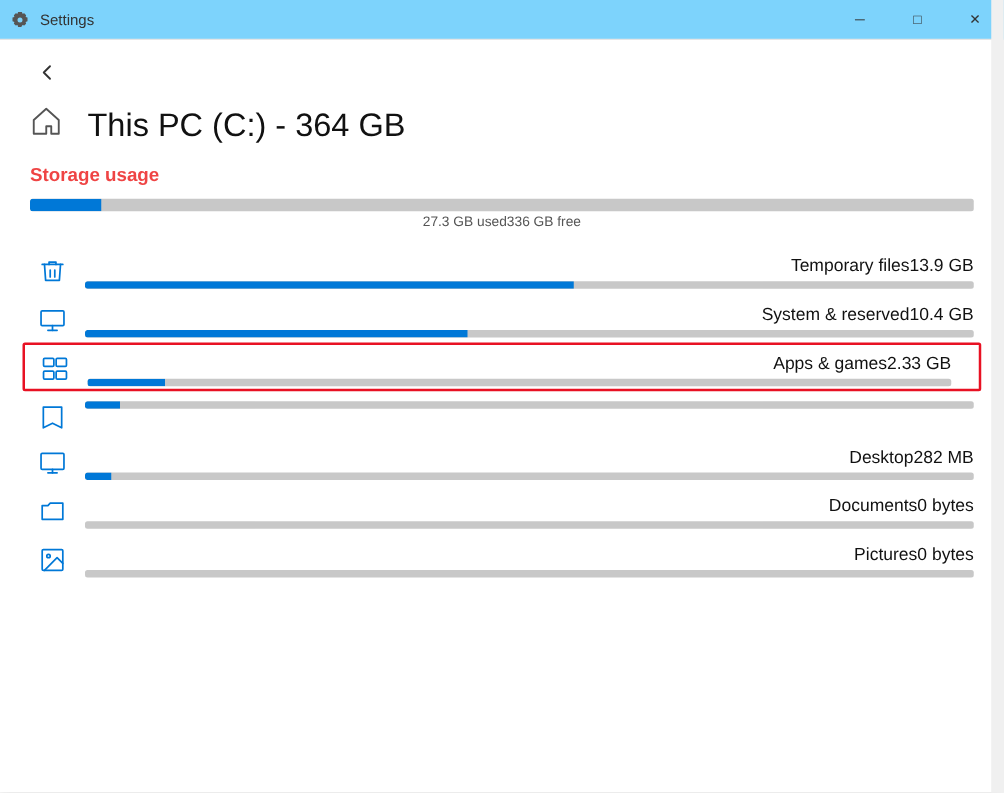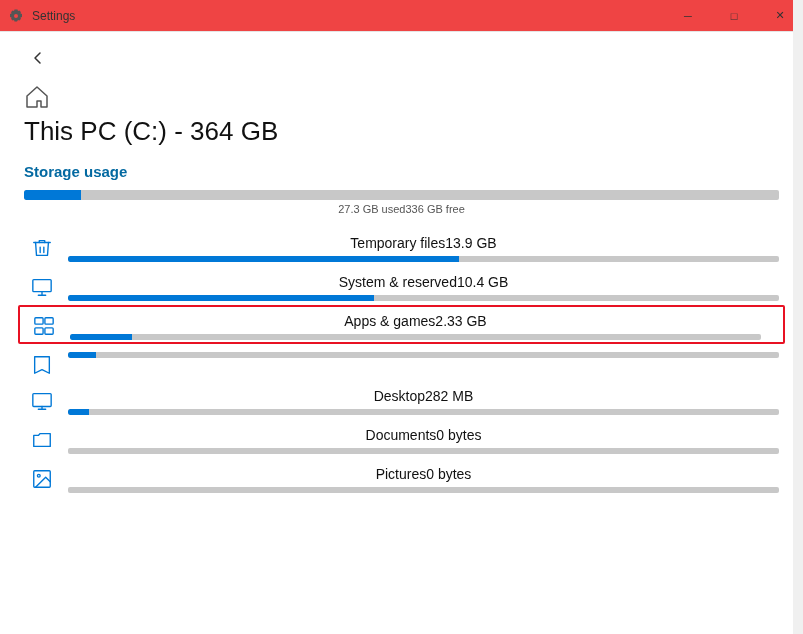--- a/index.html
+++ b/index.html
@@ -18,21 +18,21 @@
       background: #fff;
       display: flex;
       flex-direction: column;
       box-shadow: 0 2px 8px rgba(0,0,0,0.2);
     }
     .titlebar {
       display: flex;
       align-items: center;
       justify-content: space-between;
       height: 32px;
-      background: #ef4444;
+      background: #7dd3fc;
       padding: 0 0 0 8px;
       border-bottom: 1px solid #e5e5e5;
     }
     .titlebar-left {
       display: flex;
       align-items: center;
       gap: 8px;
     }
     .titlebar-title {
       font-size: 12px;
@@ -71,37 +71,37 @@
       display: flex;
       align-items: center;
       justify-content: center;
       cursor: pointer;
       color: #333;
       font-size: 14px;
       border-radius: 50%;
     }
     .page-header {
       display: flex;
-      gap: 0;
+      align-items: center;
+      gap: 20px;
       padding: 8px 0 16px 0;
-      flex-direction: column;
     }
     .home-icon {
       font-size: 22px;
       color: #555;
     }
     .page-title {
       font-size: 26px;
       font-weight: 300;
       color: #111;
     }
     .section-title {
       font-size: 15px;
       font-weight: 600;
-      color: #0369a1;
+      color: #ef4444;
       margin-bottom: 10px;
     }
     .storage-bar-wrapper {
       margin-bottom: 4px;
     }
     .storage-bar-bg {
       width: 100%;
       height: 10px;
       background: #c8c8c8;
       border-radius: 2px;
@@ -141,21 +141,21 @@
       margin-right: 8px;
       margin-top: 2px;
       color: #0078d7;
       font-size: 18px;
     }
     .item-body {
       flex: 1;
     }
     .item-label-row {
       display: flex;
-      justify-content: center;
+      justify-content: flex-end;
       align-items: center;
       margin-bottom: 5px;
     }
     .item-label {
       font-size: 14px;
       color: #111;
     }
     .item-size {
       font-size: 14px;
       color: #111;

